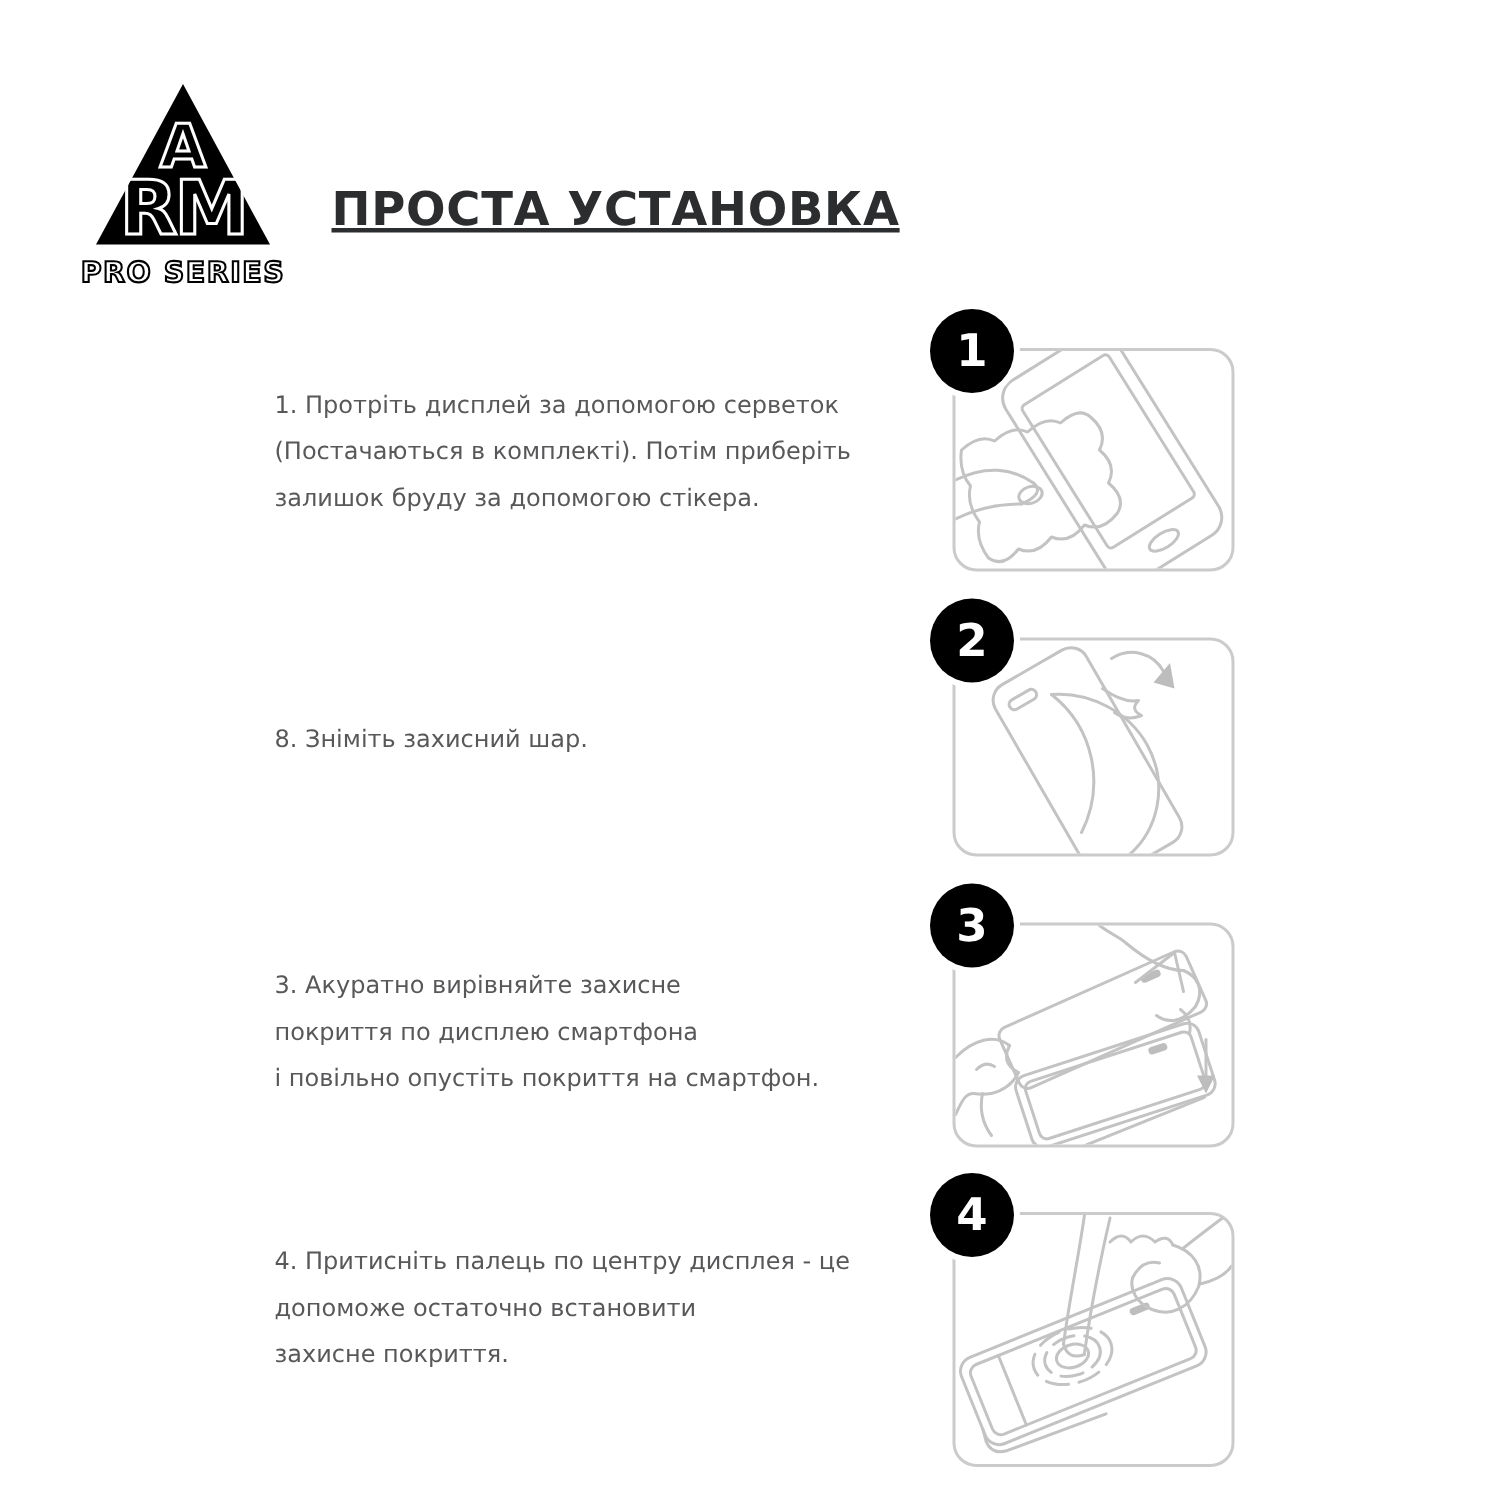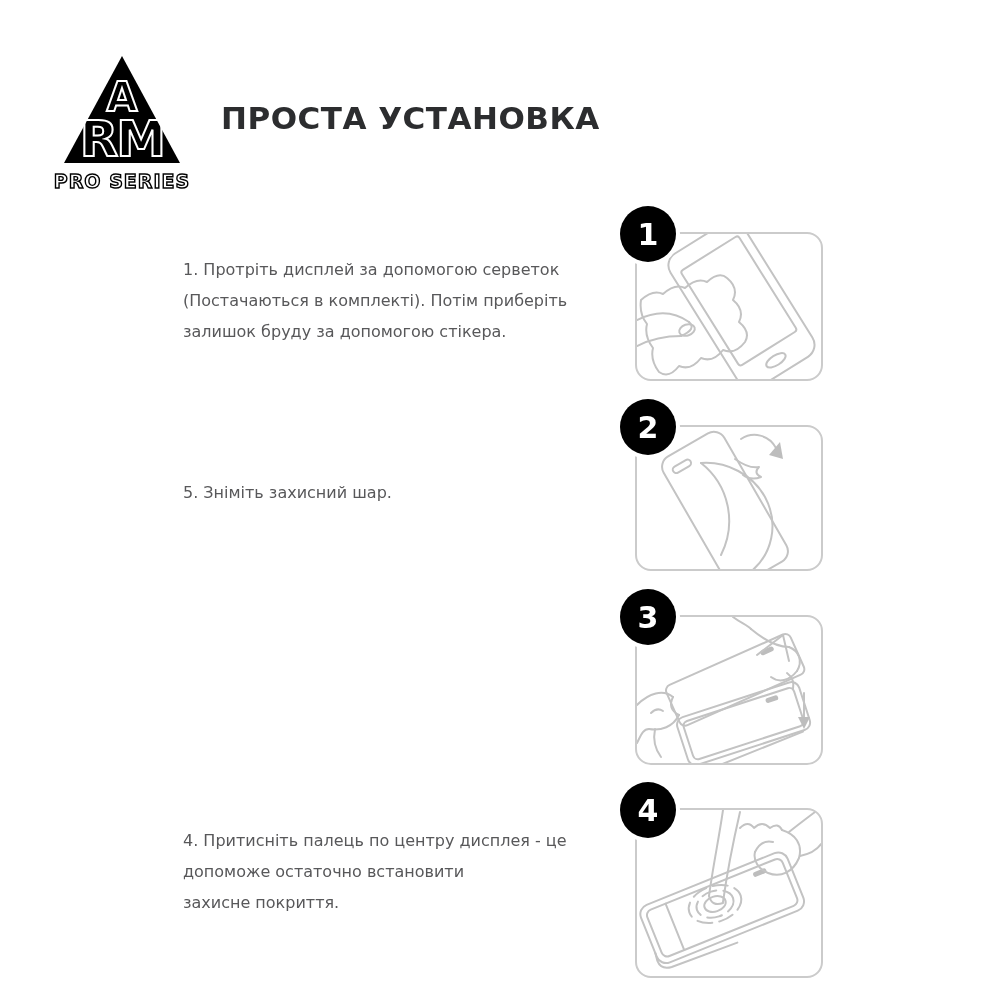--- a/index.html
+++ b/index.html
@@ -3,22 +3,22 @@
 <meta charset="utf-8">
 <style>
   html,body{margin:0;padding:0;background:#fff;}
   .page{position:relative;width:1000px;height:1000px;background:#fff;overflow:hidden;
         font-family:"DejaVu Sans","Liberation Sans",sans-serif;}
 
   
   .logo{position:absolute;left:52px;top:48px;width:140px;height:148px;}
 
   
-  .title{position:absolute;left:221px;top:100px;font-size:31px;font-weight:bold;
-         color:#2c2d2f;letter-spacing:.5px;white-space:nowrap;}
+  .title{position:absolute;left:221px;top:122px;font-size:31px;font-weight:bold;
+         color:#2c2d2f;letter-spacing:.5px;white-space:nowrap;text-decoration:underline;}
 
   
   .step-text{position:absolute;left:183px;width:478px;font-size:16px;line-height:31px;
              color:#58585a;white-space:pre-line;}
   .t1{top:254px}.t2{top:477px}.t3{top:641px}.t4{top:825px}
 
   
   .panel{position:absolute;left:635px;width:188px;border:2px solid #cbcbcb;
          border-radius:16px;box-sizing:border-box;background:#fff;}
   .p1{top:232px;height:149px}.p2{top:425px;height:146px}
@@ -46,21 +46,24 @@
     <text x="70" y="63" text-anchor="middle" font-size="40" font-weight="bold" fill="none" stroke="#fff" stroke-width="2">A</text>
     <text x="70" y="108" text-anchor="middle" font-size="50" font-weight="bold" letter-spacing="-2" fill="none" stroke="#fff" stroke-width="2">RM</text>
     <text x="70" y="140" text-anchor="middle" font-size="19" font-weight="bold" letter-spacing="1" fill="none" stroke="#000" stroke-width="1.4">PRO SERIES</text>
   </svg>
 
   <div class="title">ПРОСТА УСТАНОВКА</div>
 
   <div class="step-text t1">1. Протріть дисплей за допомогою серветок
 (Постачаються в комплекті). Потім приберіть
 залишок бруду за допомогою стікера.</div>
-  <div class="step-text t2">5. Зніміть захисний шар.</div>
+  <div class="step-text t2">8. Зніміть захисний шар.</div>
+  <div class="step-text t3">3. Акуратно вирівняйте захисне
+покриття по дисплею смартфона
+і повільно опустіть покриття на смартфон.</div>
   <div class="step-text t4">4. Притисніть палець по центру дисплея - це
 допоможе остаточно встановити
 захисне покриття.</div>
 
   <div class="panel p1">
     <div class="badge">1</div>
     <svg class="art" viewBox="0 0 184 145">
       <g transform="rotate(-32 105 72)">
         <rect x="62" y="-8" width="86" height="158" rx="14"></rect>
         <rect x="71" y="10" width="68" height="112" rx="3"></rect>

